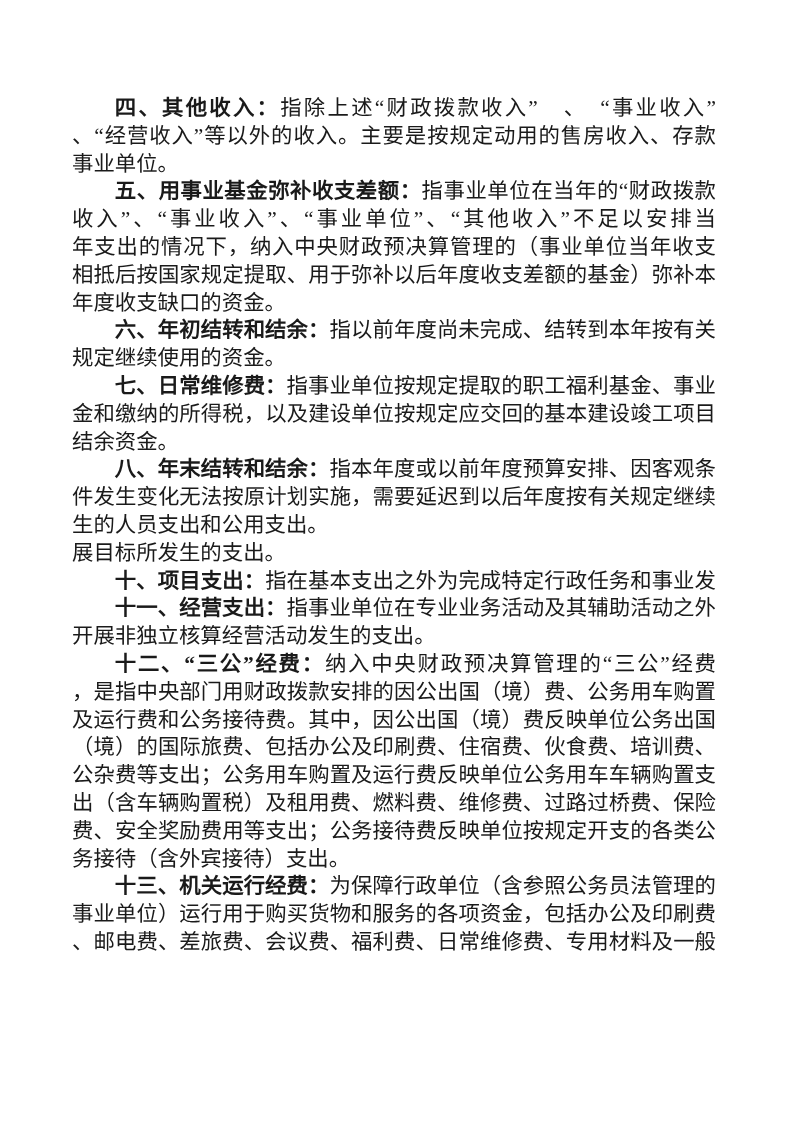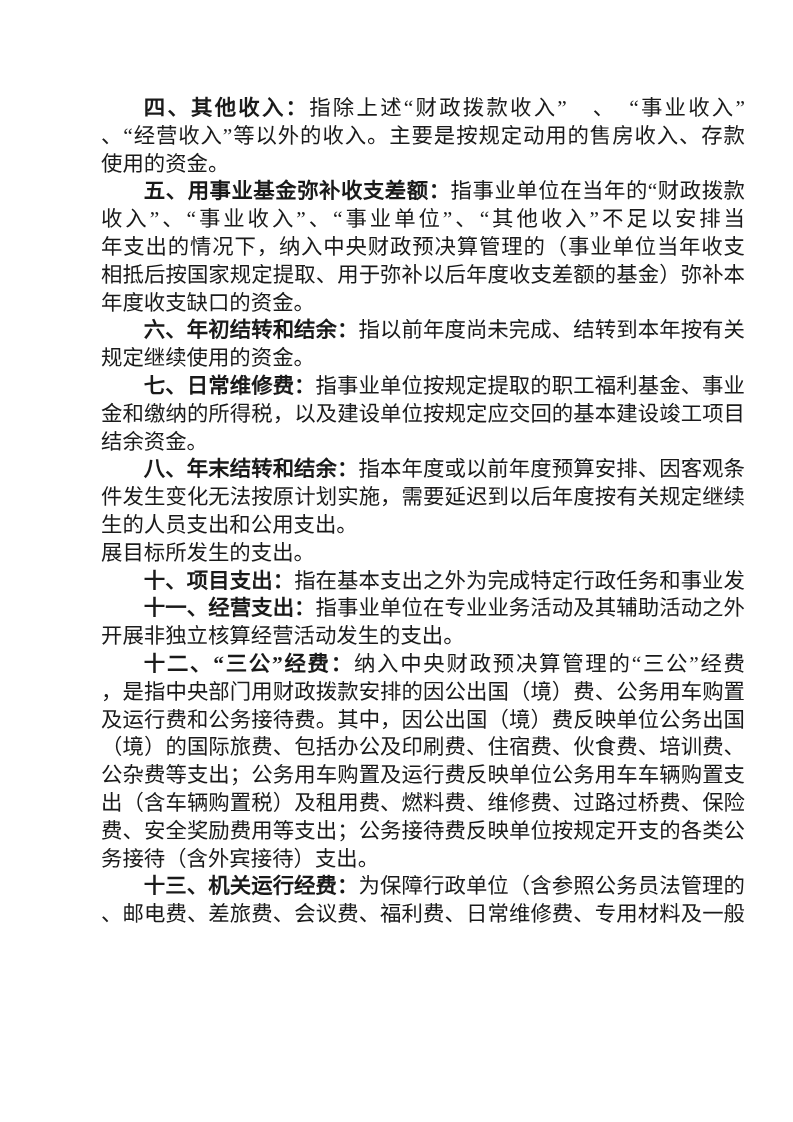--- a/index.html
+++ b/index.html
@@ -18,21 +18,20 @@
   .textblock {
     position: absolute;
     left: 72px;
     top: 95px;
     width: 644px;
     font-family: "Liberation Serif", "DejaVu Serif", serif;
     font-size: 21.4px;
     line-height: 27.8px;
     color: #1a1a1a;
     letter-spacing: 0;
-    margin-left: 29px;
   }
   .line {
     height: 27.8px;
     overflow: hidden;
     text-align: justify;
     text-align-last: justify;
     white-space: normal;
   }
   .line.first {
     text-indent: 2em;
@@ -44,21 +43,21 @@
     font-weight: bold;
   }
 </style>
 </head>
 <body>
 
 <div class="page">
   <div class="textblock" id="textblock" style="color: rgb(26, 26, 26);">
       <div class="line first"><span class="head">四、其他收入：</span>指除上述“财政拨款收入”　、　“事业收入”</div>
       <div class="line">、“经营收入”等以外的收入。主要是按规定动用的售房收入、存款</div>
-      <div class="line lastline">使用的资金。</div>
+      <div class="line lastline">事业单位。</div>
       <div class="line first"><span class="head">五、用事业基金弥补收支差额：</span>指事业单位在当年的“财政拨款</div>
       <div class="line">收入”、“事业收入”、“事业单位”、“其他收入”不足以安排当</div>
       <div class="line">年支出的情况下，纳入中央财政预决算管理的（事业单位当年收支</div>
       <div class="line">相抵后按国家规定提取、用于弥补以后年度收支差额的基金）弥补本</div>
       <div class="line lastline">年度收支缺口的资金。</div>
       <div class="line first"><span class="head">六、年初结转和结余：</span>指以前年度尚未完成、结转到本年按有关</div>
       <div class="line lastline">规定继续使用的资金。</div>
       <div class="line first"><span class="head">七、日常维修费：</span>指事业单位按规定提取的职工福利基金、事业基</div>
       <div class="line">金和缴纳的所得税，以及建设单位按规定应交回的基本建设竣工项目</div>
       <div class="line lastline">结余资金。</div>
@@ -71,15 +70,16 @@
       <div class="line lastline">开展非独立核算经营活动发生的支出。</div>
       <div class="line first"><span class="head">十二、“三公”经费：</span>纳入中央财政预决算管理的“三公”经费</div>
       <div class="line">，是指中央部门用财政拨款安排的因公出国（境）费、公务用车购置</div>
       <div class="line">及运行费和公务接待费。其中，因公出国（境）费反映单位公务出国</div>
       <div class="line">（境）的国际旅费、包括办公及印刷费、住宿费、伙食费、培训费、</div>
       <div class="line">公杂费等支出；公务用车购置及运行费反映单位公务用车车辆购置支</div>
       <div class="line">出（含车辆购置税）及租用费、燃料费、维修费、过路过桥费、保险</div>
       <div class="line">费、安全奖励费用等支出；公务接待费反映单位按规定开支的各类公</div>
       <div class="line lastline">务接待（含外宾接待）支出。</div>
       <div class="line first"><span class="head">十三、机关运行经费：</span>为保障行政单位（含参照公务员法管理的</div>
+      <div class="line">事业单位）运行用于购买货物和服务的各项资金，包括办公及印刷费</div>
       <div class="line">、邮电费、差旅费、会议费、福利费、日常维修费、专用材料及一般</div>
     </div>
 </div>
 
 </body></html>

